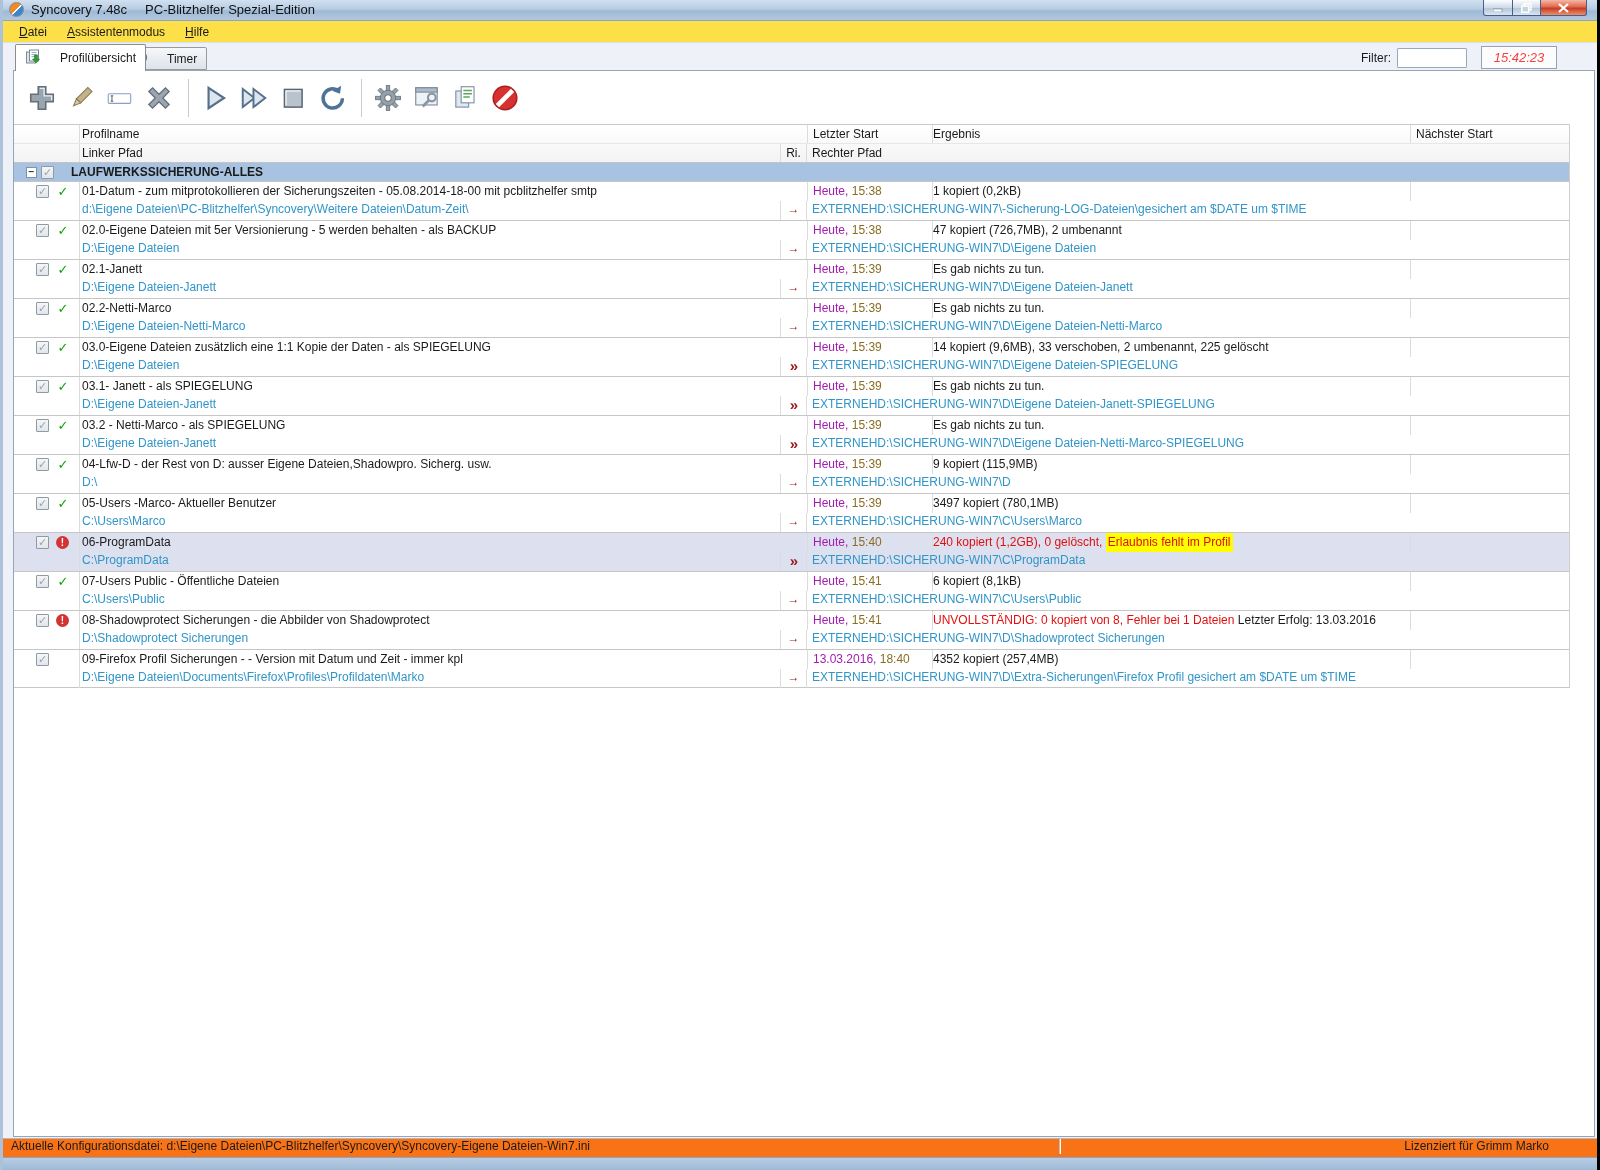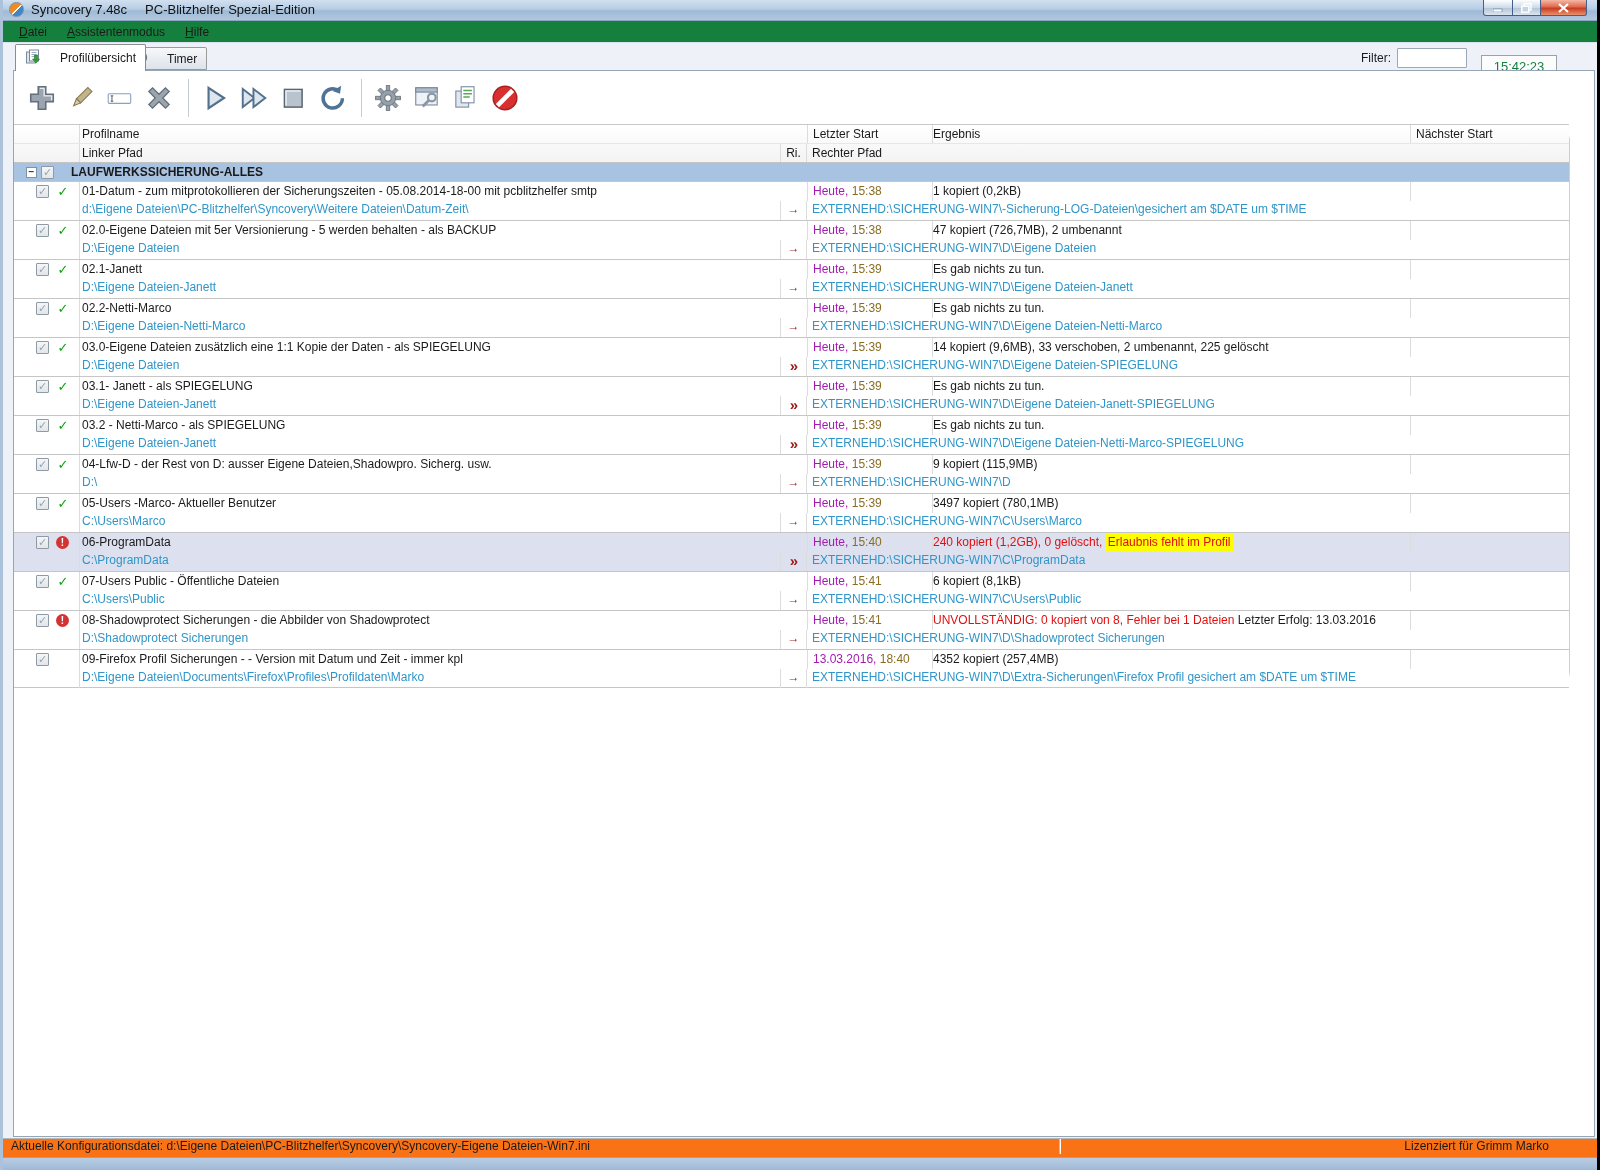--- a/index.html
+++ b/index.html
@@ -17,45 +17,45 @@
             border:1px solid #7a8ea4;box-sizing:border-box;}
   .title-text{position:absolute;left:28px;top:2px;font-size:13px;color:#111;}
   .title-text .t2{margin-left:18px;}
   .winbtns{position:absolute;right:10px;top:0;display:flex;}
   .winbtn{height:16px;border:1px solid #44608a;border-top:none;box-sizing:border-box;
           display:flex;align-items:center;justify-content:center;}
   .winbtn.min{width:30px;background:linear-gradient(#fdfeff,#cfdbe8 50%,#b4c6d8 55%,#dbe5ef);border-radius:0 0 0 3px;}
   .winbtn.res{width:28px;background:linear-gradient(#fdfeff,#cfdbe8 50%,#b4c6d8 55%,#dbe5ef);border-left:none;}
   .winbtn.close{width:46px;background:linear-gradient(#f5b8a4,#e06a4e 45%,#c83c22 55%,#e8926e);border-left:none;border-radius:0 0 3px 0;}
   
-  .menubar{position:absolute;left:0;top:21px;right:0;height:21px;background:#15803d;
+  .menubar{position:absolute;left:0;top:21px;right:0;height:21px;background:#fde047;
            border-bottom:1px solid #d9e2ec;display:flex;align-items:center;padding-left:8px;}
   .menu-item{padding:2px 8px;margin-right:4px;}
   
   .tabbar{position:absolute;left:0;top:43px;right:0;height:27px;}
   .tab{position:absolute;box-sizing:border-box;display:flex;align-items:center;gap:19px;
        font-size:12px;padding:0 9px;}
   .tab.active{left:12px;top:1px;height:27px;background:#fff;border:1px solid #8c8c8c;border-bottom:none;
               border-radius:2px 2px 0 0;z-index:5;}
   .tab.inactive{left:120px;top:4px;height:23px;background:linear-gradient(#f6f8fa,#dde3ea);
                 border:1px solid #9a9a9a;border-radius:2px 2px 0 0;}
   .filter-wrap{position:absolute;right:130px;top:5px;display:flex;align-items:center;gap:6px;}
   .filter-input{width:62px;height:18px;border:1px solid #9aa8b8;background:#fff;border-radius:1px;
                 font-family:inherit;font-size:12px;padding:0 3px;}
-  .clockbox{position:absolute;right:40px;top:12px;width:74px;height:21px;border:1px solid #98a2ac;
+  .clockbox{position:absolute;right:40px;top:3px;width:74px;height:21px;border:1px solid #98a2ac;
             background:#fcfcfc;display:flex;align-items:center;justify-content:center;
-            font-size:13px;color:#15803d;}
+            font-size:13px;color:#ef4444;font-style:italic;}
   
   .main{position:absolute;left:10px;top:70px;width:1582px;height:1067px;background:#fff;
         border:1px solid #97a6b6;box-sizing:border-box;}
   .toolbar{height:53px;display:flex;align-items:center;padding-left:10px;}
   .tbtn{width:36px;height:38px;display:flex;align-items:center;justify-content:center;margin-right:3px;}
   .tsep{width:1px;height:38px;background:#c6ccd2;margin:0 8px;}
   
-  .table{position:absolute;left:0;top:53px;width:1555px;border-right:1px solid #cfcfcf;border-radius:17px;}
+  .table{position:absolute;left:0;top:53px;width:1555px;border-right:1px solid #cfcfcf;}
   .thead{border-top:1px solid #c8c8c8;border-bottom:1px solid #c4c4c4;
          background:linear-gradient(#ffffff,#f3f3f3);}
   .hr{height:18px;display:flex;line-height:18px;white-space:nowrap;}
   .hr1{border-bottom:1px solid #e7e7e7;}
   .hcell{box-sizing:border-box;overflow:hidden;}
   .bl{border-left:1px solid #dcdcdc;}
   .w-ctrl{width:65px;}  .w-name{width:728px;padding-left:2px;}
   .w-last{width:125px;padding-left:5px;} .w-res{width:478px;} .w-next{width:159px;padding-left:5px;}
   .w-lpath{width:701px;padding-left:2px;} .w-ri{width:26px;text-align:center;} .w-rpath{width:763px;padding-left:5px;}
   .group-row{height:18px;background:var(--group-bg);display:flex;align-items:center;font-weight:bold;}

